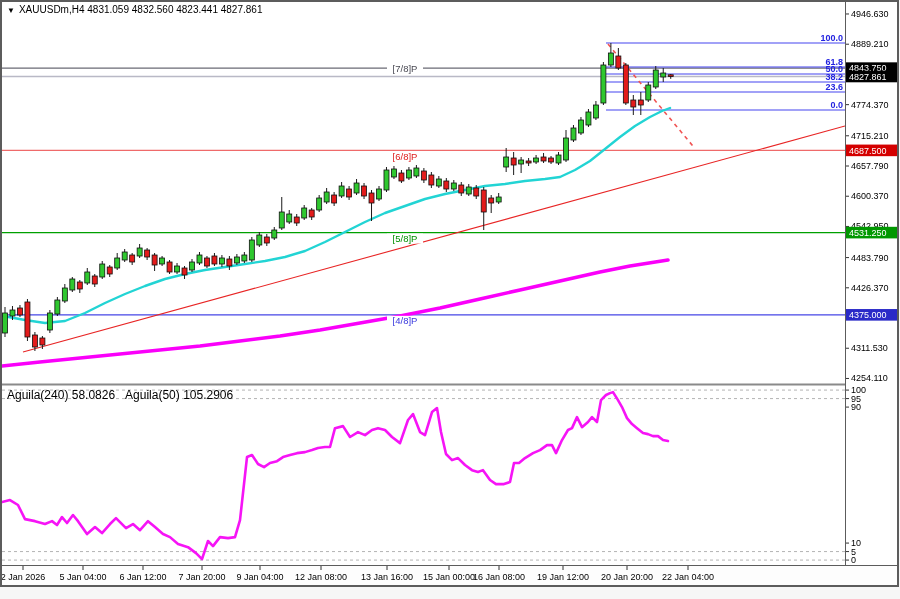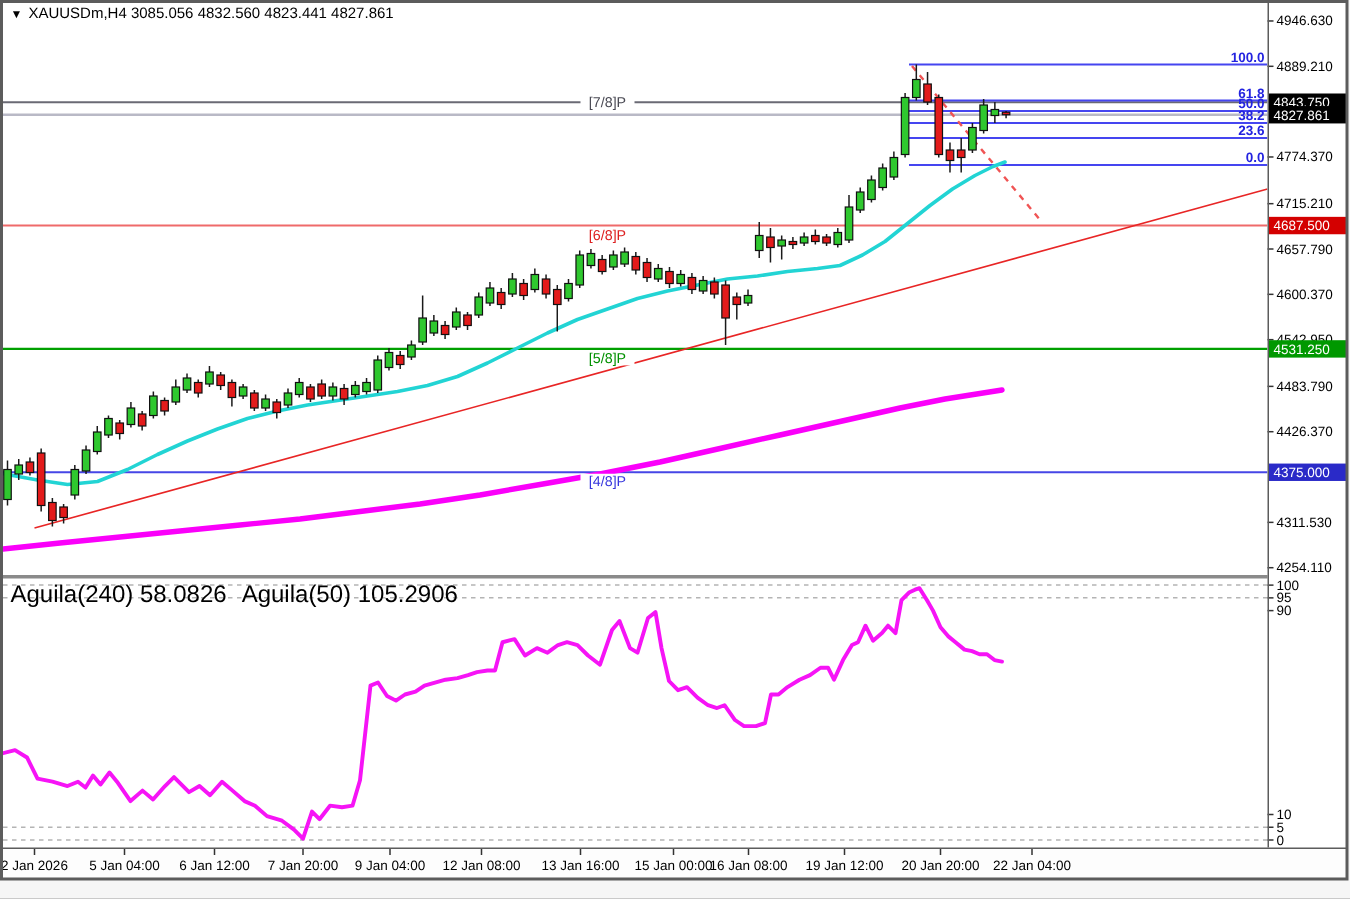--- a/index.html
+++ b/index.html
@@ -8,21 +8,21 @@
     font-family:"Liberation Sans",sans-serif;overflow:hidden;
   }
   .win svg{position:absolute;left:0;top:0;}
   svg text{font-family:"Liberation Sans",sans-serif;}
   .title-bar{
     position:absolute;left:7px;top:4px;z-index:5;font-size:10px;color:#000;
     white-space:nowrap;letter-spacing:0px;
   }
   .title-bar .dd{font-size:8px;margin-right:4px;cursor:pointer;}
   .ind-label{
-    position:absolute;left:7px;top:388px;z-index:5;font-size:16px;color:#000;white-space:nowrap;
+    position:absolute;left:7px;top:388px;z-index:5;font-size:12px;color:#000;white-space:nowrap;
   }
   .ind-label span+span{margin-left:10px;}
 </style>
 </head>
 <body>
 
 <div class="win">
   <svg id="chart-svg" width="900" height="599" viewBox="0 0 900 599">
       <defs>
         <clipPath id="clipMain">
@@ -326,18 +326,18 @@
         <text x="627" y="580" font-size="9" fill="#000000" text-anchor="middle">20 Jan 20:00</text>
         <line x1="688" y1="565.5" x2="688" y2="570" stroke="#333"></line>
         <text x="688" y="580" font-size="9" fill="#000000" text-anchor="middle">22 Jan 04:00</text>
       </g>
       <line x1="2" y1="384.5" x2="845" y2="384.5" stroke="#8a8a8a" stroke-width="2.2"></line>
       <line x1="2" y1="565.5" x2="898" y2="565.5" stroke="#5c5c5c"></line>
       <line x1="845.5" y1="2" x2="845.5" y2="565" stroke="#5c5c5c"></line>
       <rect x="1" y="1" width="897" height="585" fill="none" stroke="#5c5c5c" stroke-width="2"></rect>
     </svg>
   <div class="title-bar">
-    <span class="dd">▼</span><span>XAUUSDm,H4 3085.056 4832.560 4823.441 4827.861</span>
+    <span class="dd">▼</span><span>XAUUSDm,H4 4831.059 4832.560 4823.441 4827.861</span>
   </div>
   <div class="ind-label">
     <span>Aguila(240) 58.0826</span><span>Aguila(50) 105.2906</span>
   </div>
 </div>
 
 </body></html>

